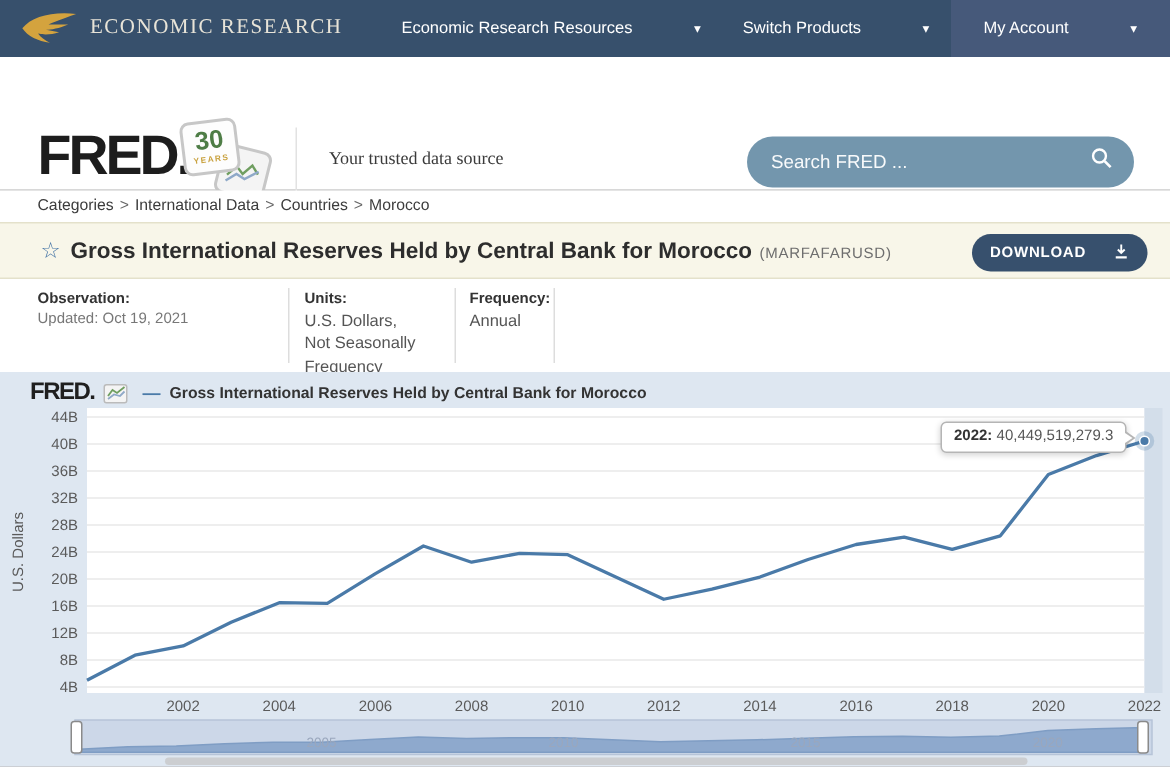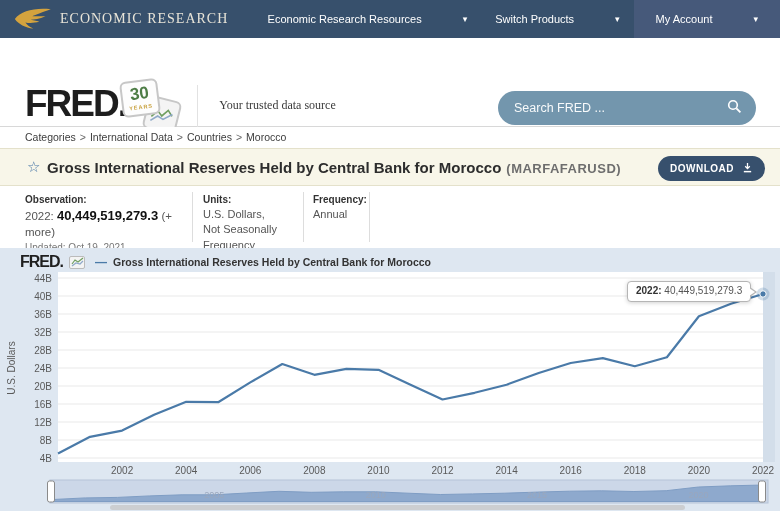--- a/index.html
+++ b/index.html
@@ -36,22 +36,22 @@
 
   
   .breadcrumb { position:absolute; top:127px; left:0; width:780px; height:21px; background:#fff; font-size:10.5px; color:#3c3c3c; line-height:21px; padding-left:25px; }
   .breadcrumb .sep { color:#666; margin:0 4px; }
   .breadcrumb .crumb { cursor:pointer; }
 
   
   .titlebar { position:absolute; top:148px; left:0; width:780px; height:38px; background:#f8f6e9; border-top:1px solid #e4e1cb; border-bottom:1px solid #e4e1cb; }
   .star { position:absolute; left:27px; top:9px; font-size:15px; color:#4a78a8; cursor:pointer; }
   .series-title { position:absolute; left:47px; top:10px; font-size:15px; font-weight:700; color:#2d2d2d; white-space:nowrap; }
-  .series-ticker { font-size:13px; font-weight:700; color:#6e6e6e; letter-spacing:.5px; margin-left:5px;text-align:center; }
-  .download-btn { position:absolute; right:15px; top:7px; height:25px; padding:0 12px; background:#37506d; border:none; border-radius:13px; color:#fff; font-size:10px; font-weight:700; letter-spacing:.5px; display:flex; align-items:center; gap:8px; cursor:pointer; font-family:"Liberation Sans", sans-serif; }
+  .series-ticker { font-size:10px; font-weight:400; color:#6e6e6e; letter-spacing:.5px; margin-left:5px;text-align:center; }
+  .download-btn { position:absolute; right:15px; top:7px; height:25px; padding:0 12px; background:#37506d; border:none; border-radius:13px; color:#fff; font-size:10px; font-weight:700; letter-spacing:.5px; display:flex; align-items:center; gap:18px; cursor:pointer; font-family:"Liberation Sans", sans-serif; }
 
   
   .meta { position:absolute; top:186px; left:0; width:780px; height:62px; background:#fff; }
   .meta .label { font-size:10px; font-weight:700; color:#333; margin-bottom:2px; }
   .obs-col { position:absolute; left:25px; top:8px; width:158px; }
   .obs-line { font-size:11.5px; color:#555; line-height:1.35; }
   .obs-line b { font-size:13px; color:#111; }
   .obs-updated { font-size:10px; color:#777; margin-top:2px; }
   .units-col { position:absolute; left:203px; top:8px; width:92px; }
   .units-col .val, .freq-col .val { font-size:11px; color:#555; line-height:1.4; }
@@ -161,25 +161,20 @@
           <path d="M6 1v6M3.5 4.7L6 7.2l2.5-2.5" stroke="#fff" stroke-width="1.4" fill="none"></path>
           <path d="M2 10.5h8" stroke="#fff" stroke-width="1.6"></path>
         </svg>
       </span>
     </button>
   </div>
 
   <div class="meta">
     <div class="obs-col">
       <div class="label">Observation:</div>
-      <div class="obs-line">
-        <span>2022:</span>
-        <b>40,449,519,279.3</b>
-        <span>(+ more)</span>
-      </div>
       <div class="obs-updated">Updated: Oct 19, 2021</div>
     </div>
     <div class="vdiv" style="left:192px;"></div>
     <div class="units-col">
       <div class="label">Units:</div>
       <div class="val">U.S. Dollars,</div>
       <div class="val">Not Seasonally Frequency</div>
     </div>
     <div class="vdiv" style="left:303px;"></div>
     <div class="freq-col">

